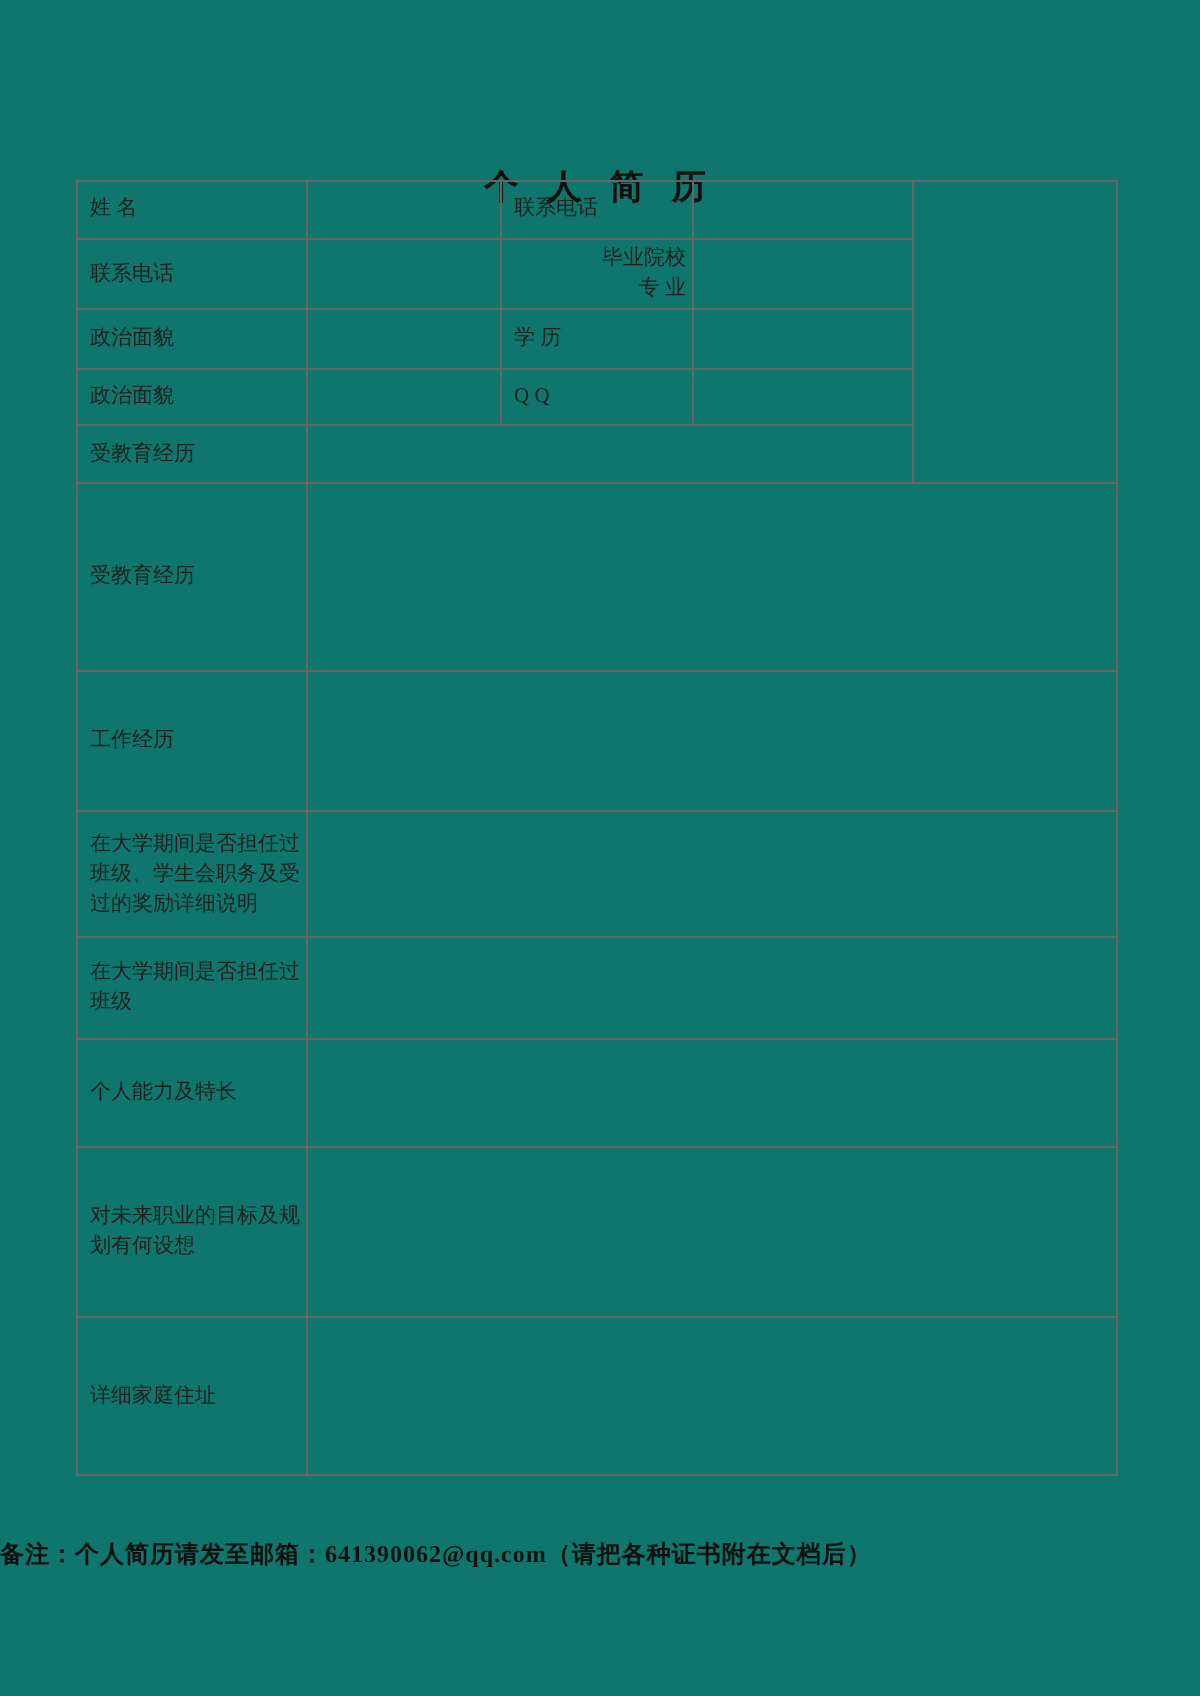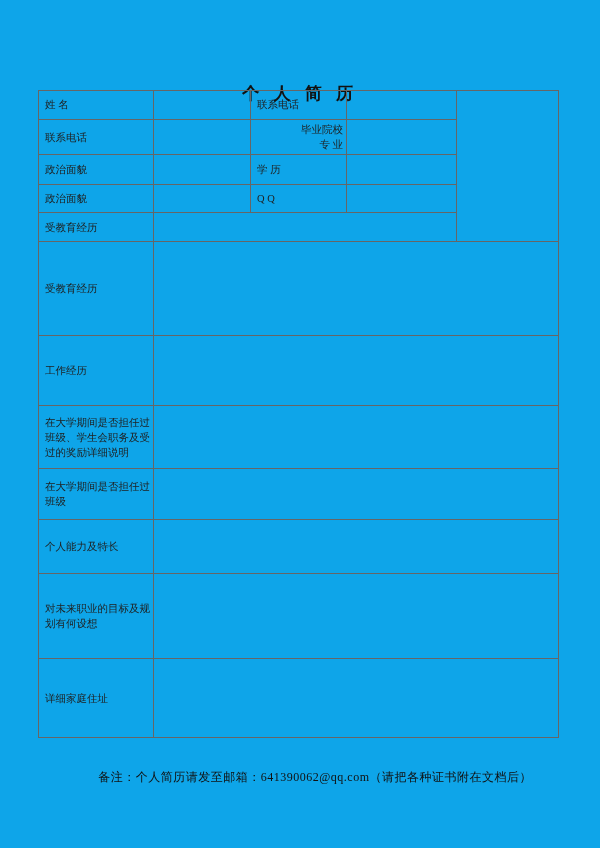--- a/index.html
+++ b/index.html
@@ -1,20 +1,20 @@
 <!DOCTYPE html>
 <html><head>
 <meta charset="utf-8">
 <style>
   * { margin:0; padding:0; box-sizing:border-box; }
   html,body { background:#ffffff; }
   .page {
     position:relative;
     width:600px; height:848px;
-    background:#0ea5e9;
+    background:#0f766e;
     font-family:"Liberation Serif","DejaVu Serif",serif;
     color:#1f1f1f;
     overflow:hidden;
   }
   .doc-title {
     position:absolute;
     top:82px; left:0;
     width:600px;
     text-align:center;
     font-size:17px;
@@ -38,23 +38,23 @@
     vertical-align:middle;
     color:#1f1f1f;
     overflow:hidden;
   }
   td.preline { white-space:pre-line;text-align:right; }
   td.blank { padding:0; }
   .footer-note {
     position:absolute;
     top:769px; left:0;
     width:532px;
-    text-align:right;
+    text-align:left;
     font-size:12px;
-    font-weight:normal;
+    font-weight:bold;
     color:#111111;
     letter-spacing:0.5px;
   }
 </style>
 </head>
 <body>
 
 <div class="page">
 
   <div class="doc-title">个 人 简 历</div>

